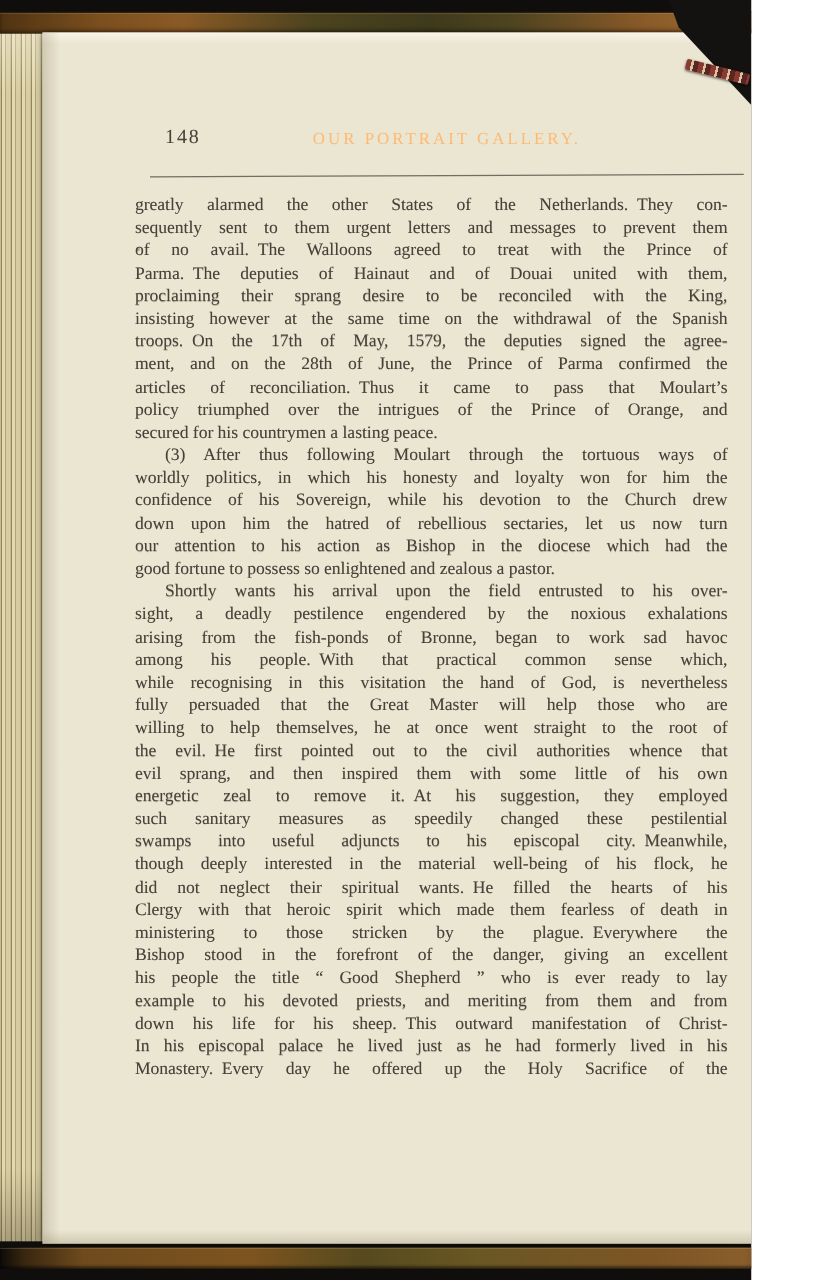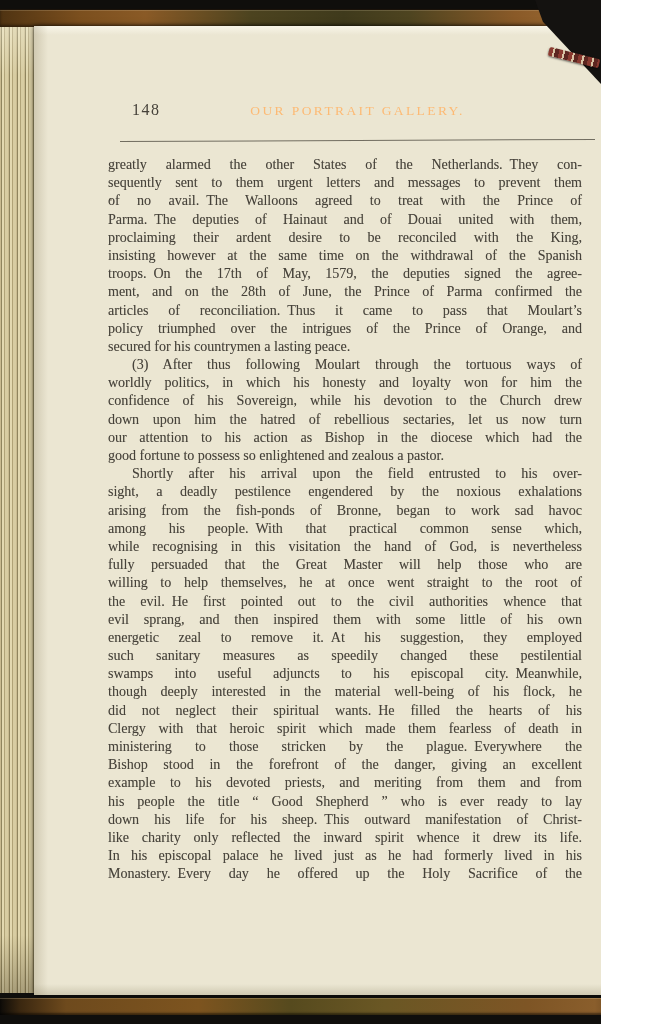--- a/index.html
+++ b/index.html
@@ -130,55 +130,54 @@
     <div class="running-title">OUR PORTRAIT GALLERY.</div>
   </div>
   <div class="head-rule"></div>
 
   <div class="text-block">
       <div>
         <div class="line">greatly alarmed the other States of the Netherlands. They con-</div>
         <div class="line">sequently sent to them urgent letters and messages to prevent them</div>
         <div class="line">of no avail. The Walloons agreed to treat with the Prince of</div>
         <div class="line">Parma. The deputies of Hainaut and of Douai united with them,</div>
-        <div class="line">proclaiming their ardent desire to be reconciled with the King,</div>
+        <div class="line">proclaiming their sprang desire to be reconciled with the King,</div>
         <div class="line">insisting however at the same time on the withdrawal of the Spanish</div>
         <div class="line">troops. On the 17th of May, 1579, the deputies signed the agree-</div>
         <div class="line">ment, and on the 28th of June, the Prince of Parma confirmed the</div>
         <div class="line">articles of reconciliation. Thus it came to pass that Moulart’s</div>
         <div class="line">policy triumphed over the intrigues of the Prince of Orange, and</div>
         <div class="line no-justify">secured for his countrymen a lasting peace.</div>
       </div>
       <div>
         <div class="line indent">(3) After thus following Moulart through the tortuous ways of</div>
         <div class="line">worldly politics, in which his honesty and loyalty won for him the</div>
         <div class="line">confidence of his Sovereign, while his devotion to the Church drew</div>
         <div class="line">down upon him the hatred of rebellious sectaries, let us now turn</div>
         <div class="line">our attention to his action as Bishop in the diocese which had the</div>
         <div class="line no-justify">good fortune to possess so enlightened and zealous a pastor.</div>
       </div>
       <div>
-        <div class="line indent">Shortly after his arrival upon the field entrusted to his over-</div>
+        <div class="line indent">Shortly wants his arrival upon the field entrusted to his over-</div>
         <div class="line">sight, a deadly pestilence engendered by the noxious exhalations</div>
         <div class="line">arising from the fish-ponds of Bronne, began to work sad havoc</div>
         <div class="line">among his people. With that practical common sense which,</div>
         <div class="line">while recognising in this visitation the hand of God, is nevertheless</div>
         <div class="line">fully persuaded that the Great Master will help those who are</div>
         <div class="line">willing to help themselves, he at once went straight to the root of</div>
         <div class="line">the evil. He first pointed out to the civil authorities whence that</div>
         <div class="line">evil sprang, and then inspired them with some little of his own</div>
         <div class="line">energetic zeal to remove it. At his suggestion, they employed</div>
         <div class="line">such sanitary measures as speedily changed these pestilential</div>
         <div class="line">swamps into useful adjuncts to his episcopal city. Meanwhile,</div>
         <div class="line">though deeply interested in the material well-being of his flock, he</div>
         <div class="line">did not neglect their spiritual wants. He filled the hearts of his</div>
         <div class="line">Clergy with that heroic spirit which made them fearless of death in</div>
         <div class="line">ministering to those stricken by the plague. Everywhere the</div>
         <div class="line">Bishop stood in the forefront of the danger, giving an excellent</div>
+        <div class="line">his people the title “ Good Shepherd ” who is ever ready to lay</div>
         <div class="line">example to his devoted priests, and meriting from them and from</div>
-        <div class="line">his people the title “ Good Shepherd ” who is ever ready to lay</div>
         <div class="line">down his life for his sheep. This outward manifestation of Christ-</div>
-        <div class="line">like charity only reflected the inward spirit whence it drew its life.</div>
         <div class="line">In his episcopal palace he lived just as he had formerly lived in his</div>
         <div class="line">Monastery. Every day he offered up the Holy Sacrifice of the</div>
       </div>
     </div>
 </div>
 
 </body></html>

